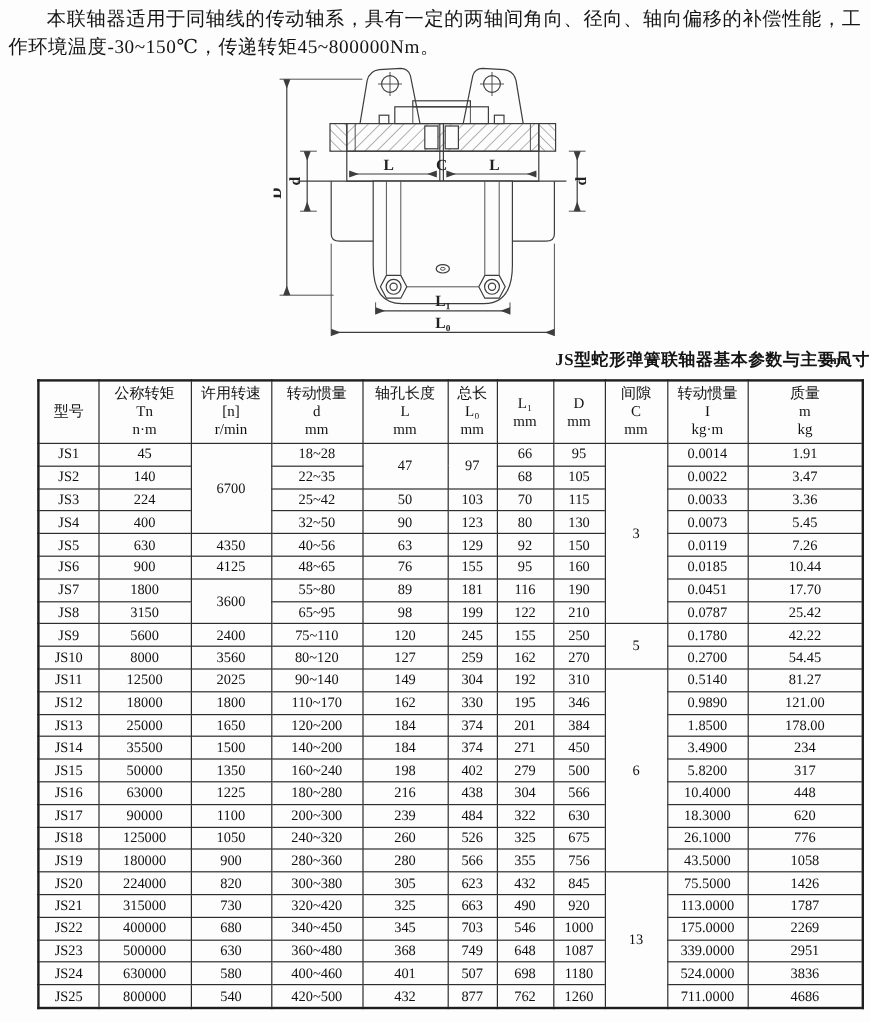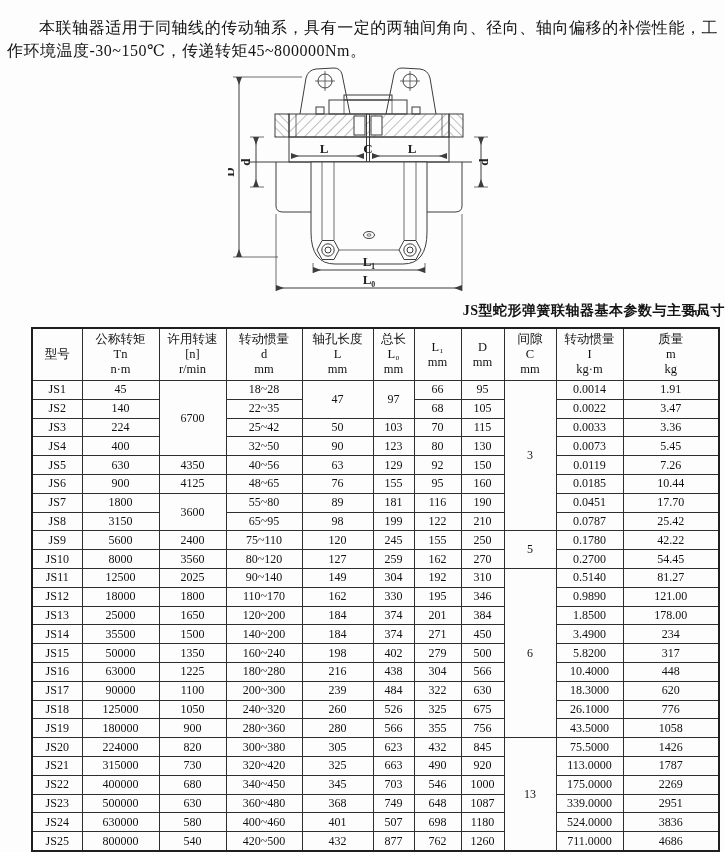--- a/index.html
+++ b/index.html
@@ -2,21 +2,21 @@
 <html><head>
 <meta charset="utf-8">
 <style>
   html,body{margin:0;padding:0;}
   body{
     width:725px;height:852px;background:#fdfdfd;color:#141414;
     font-family:"Liberation Serif","DejaVu Serif",serif;
     position:relative;overflow:hidden;
   }
   .intro{
-    margin:16px 7px 0 7px;
+    margin:5px 7px 0 7px;
     font-size:16px;line-height:23px;
     text-align:justify;text-indent:32px;
     letter-spacing:0.5px;
   }
   .diagram-wrap{
     position:relative;height:236px;margin-top:2px;
   }
   .diagram-wrap svg{position:absolute;left:228px;top:0;}
   .dline{stroke:#3d3d3d;stroke-width:1;fill:none;}
   .dthin{stroke:#4a4a4a;stroke-width:0.8;fill:none;}

